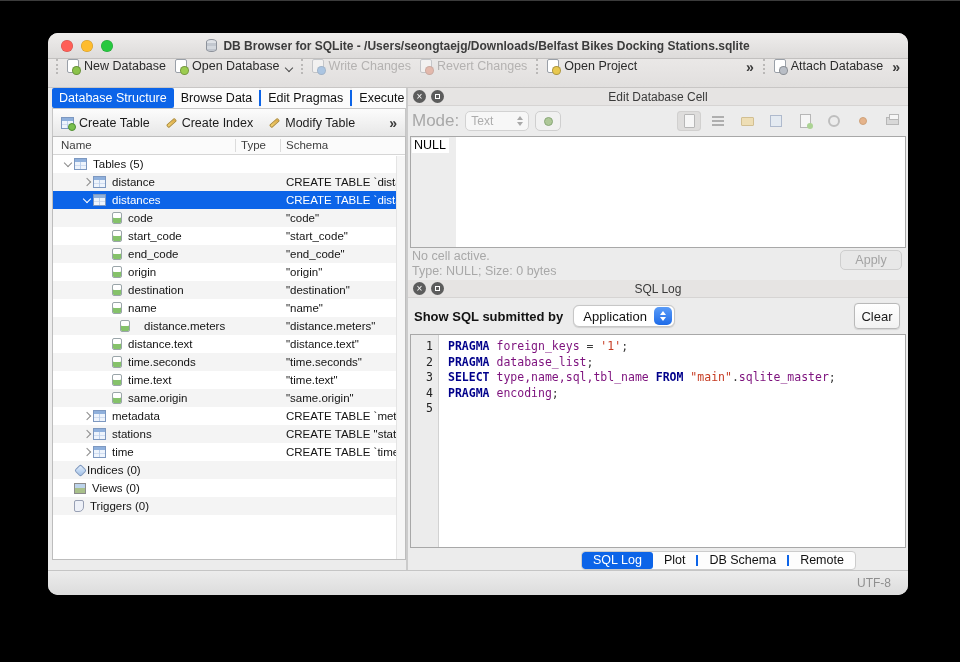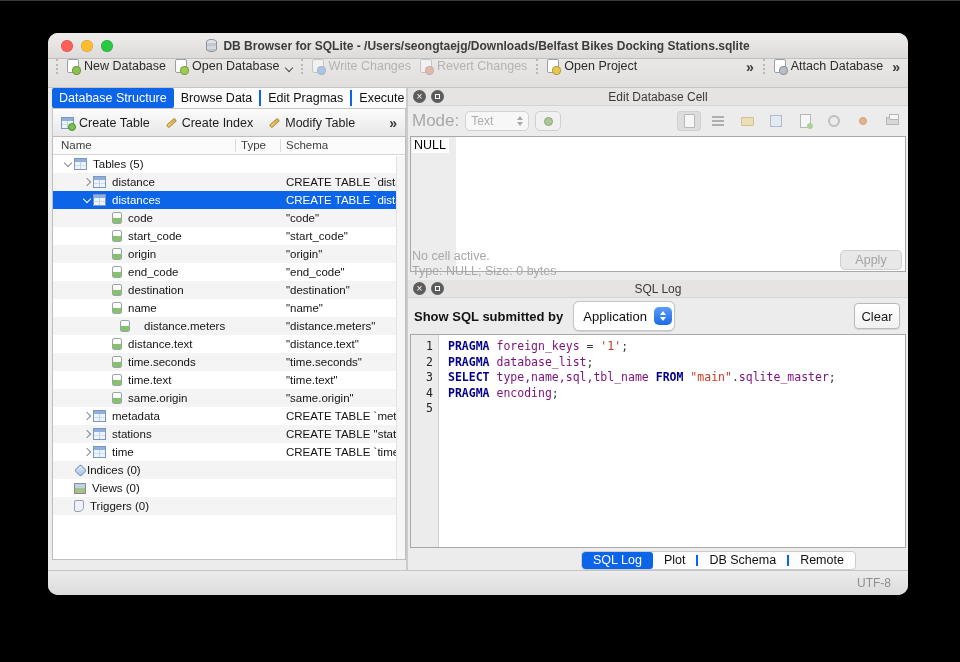--- a/index.html
+++ b/index.html
@@ -128,33 +128,33 @@
   .sh-lines { width:12px; height:10px; background:repeating-linear-gradient(#7c7c7c 0 2px,transparent 2px 4px); }
   .sh-folder { width:13px; height:9px; background:#f0d489; border:1px solid #bd9c4a; border-radius:1px; }
   .sh-save { width:12px; height:12px; background:#dfe9f6; border:1px solid #7f93b4; }
   .sh-export { width:11px; height:14px; background:#fff; border:1px solid #8d8d8d; position:relative; }
   .sh-export::after { content:""; position:absolute; right:-3px; bottom:-2px; width:6px; height:6px;
     border-radius:50%; background:#79c04e; }
   .sh-link { width:12px; height:12px; border-radius:50%; border:2.5px solid #999; }
   .sh-dot { width:8px; height:8px; border-radius:50%; background:#e0863c; border:1px solid #b5651d; }
   .sh-printer { width:13px; height:8px; background:#c9c9c9; border:1px solid #8d8d8d; position:relative; }
   .sh-printer::before { content:""; position:absolute; left:2px; top:-4px; width:8px; height:4px; background:#fff; border:1px solid #8d8d8d; }
-  .cell-editor { position:absolute; left:2px; top:48px; width:496px; height:136px; background:#fff;
+  .cell-editor { position:absolute; left:2px; top:48px; width:496px; height:112px; background:#fff;
     border:1px solid #a8a8a8; }
   .cell-gutter { position:absolute; left:0; top:0; bottom:0; width:45px; background:#ededed; }
   .cell-null { position:absolute; left:1px; top:1px; font-size:12.5px; color:#000; background:#fff;
     padding:0 3px 1px 2px; }
   .cell-status { position:absolute; left:4px; top:161px; font-size:12.5px; color:#a8a8a8; line-height:15px; }
   .apply-btn { position:absolute; right:6px; top:162px; width:62px; height:20px; background:#e8e8e8;
     border:1px solid #cecece; border-radius:5px; color:#a3a3a3; font-size:12.5px; text-align:center;
     line-height:18px; }
 
   .log-controls { height:36px; display:flex; align-items:center; gap:10px; padding:0 6px; }
   .log-label { font-size:13px; font-weight:700; color:#121212; }
-  .app-combo { height:30px; display:flex; align-items:center; gap:7px; background:#fff;
+  .app-combo { height:22px; display:flex; align-items:center; gap:7px; background:#fff;
     border:1px solid #c7c7c7; border-radius:6px; padding:2px 2px 2px 9px; font-size:13px; color:#111;
     box-shadow:0 .5px 1px rgba(0,0,0,.12); }
   .combo-cap { width:18px; height:18px; border-radius:5px; background:linear-gradient(#5a9cf8,#1e6be8);
     display:flex; flex-direction:column; align-items:center; justify-content:center; gap:2px; }
   .cap-u { border-left:3px solid transparent; border-right:3px solid transparent; border-bottom:4px solid #fff; }
   .cap-d { border-left:3px solid transparent; border-right:3px solid transparent; border-top:4px solid #fff; }
   .clear-btn { margin-left:auto; margin-right:2px; width:46px; height:26px;
     background:linear-gradient(#fff,#f2f2f2); border:1px solid #b9b9b9; border-radius:4px;
     font-size:13px; color:#1a1a1a; display:flex; align-items:center; justify-content:center;
     box-shadow:0 .5px 1px rgba(0,0,0,.1); }
@@ -300,28 +300,28 @@
         </div>
         <div class="row" style="padding-left: 46px;">
           <span class="chev-slot"></span>
           <span class="t-ic field-icon"></span>
           <span>start_code</span>
           <span class="schema">"start_code"</span>
         </div>
         <div class="row" style="padding-left: 46px;">
           <span class="chev-slot"></span>
           <span class="t-ic field-icon"></span>
+          <span>end_code</span>
+          <span class="schema">"end_code"</span>
+        </div>
+        <div class="row" style="padding-left: 46px;">
+          <span class="chev-slot"></span>
+          <span class="t-ic field-icon"></span>
           <span>origin</span>
           <span class="schema">"origin"</span>
-        </div>
-        <div class="row" style="padding-left: 46px;">
-          <span class="chev-slot"></span>
-          <span class="t-ic field-icon"></span>
-          <span>end_code</span>
-          <span class="schema">"end_code"</span>
         </div>
         <div class="row" style="padding-left: 46px;">
           <span class="chev-slot"></span>
           <span class="t-ic field-icon"></span>
           <span>destination</span>
           <span class="schema">"destination"</span>
         </div>
         <div class="row" style="padding-left: 46px;">
           <span class="chev-slot"></span>
           <span class="t-ic field-icon"></span>

